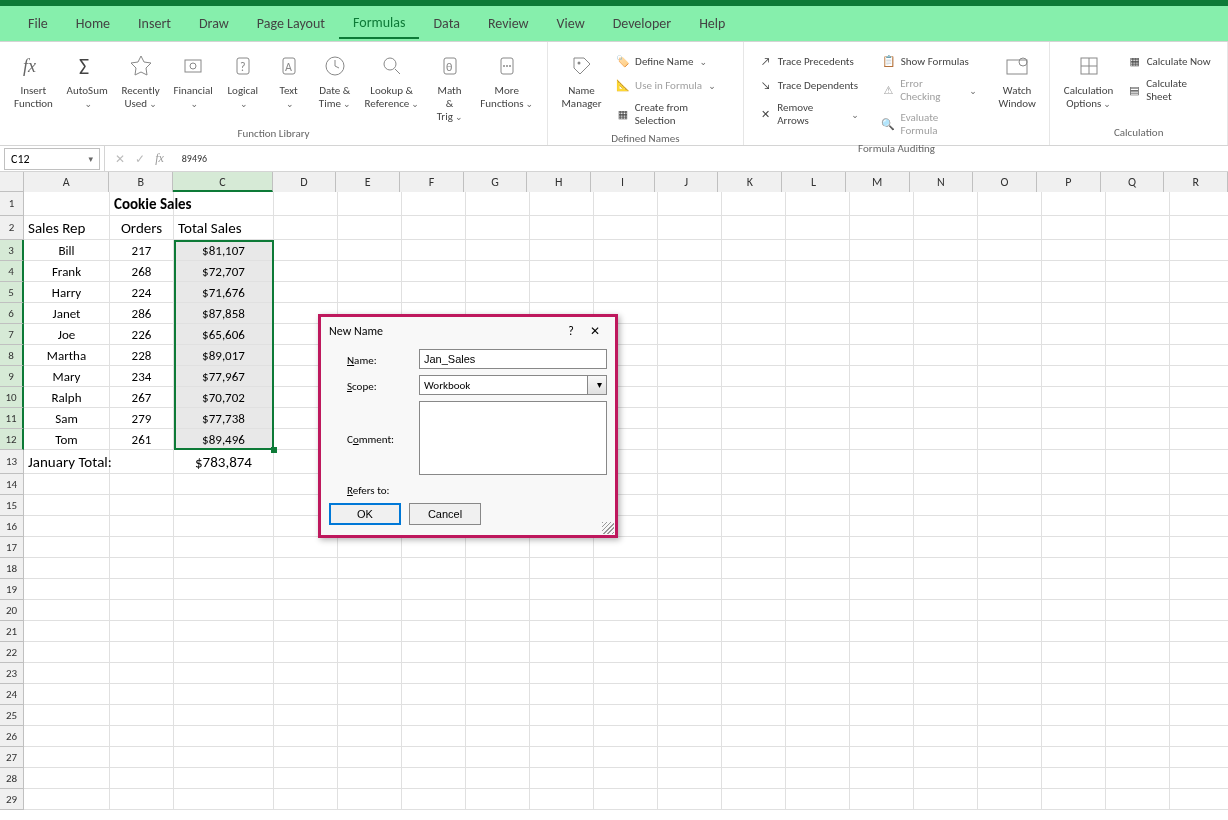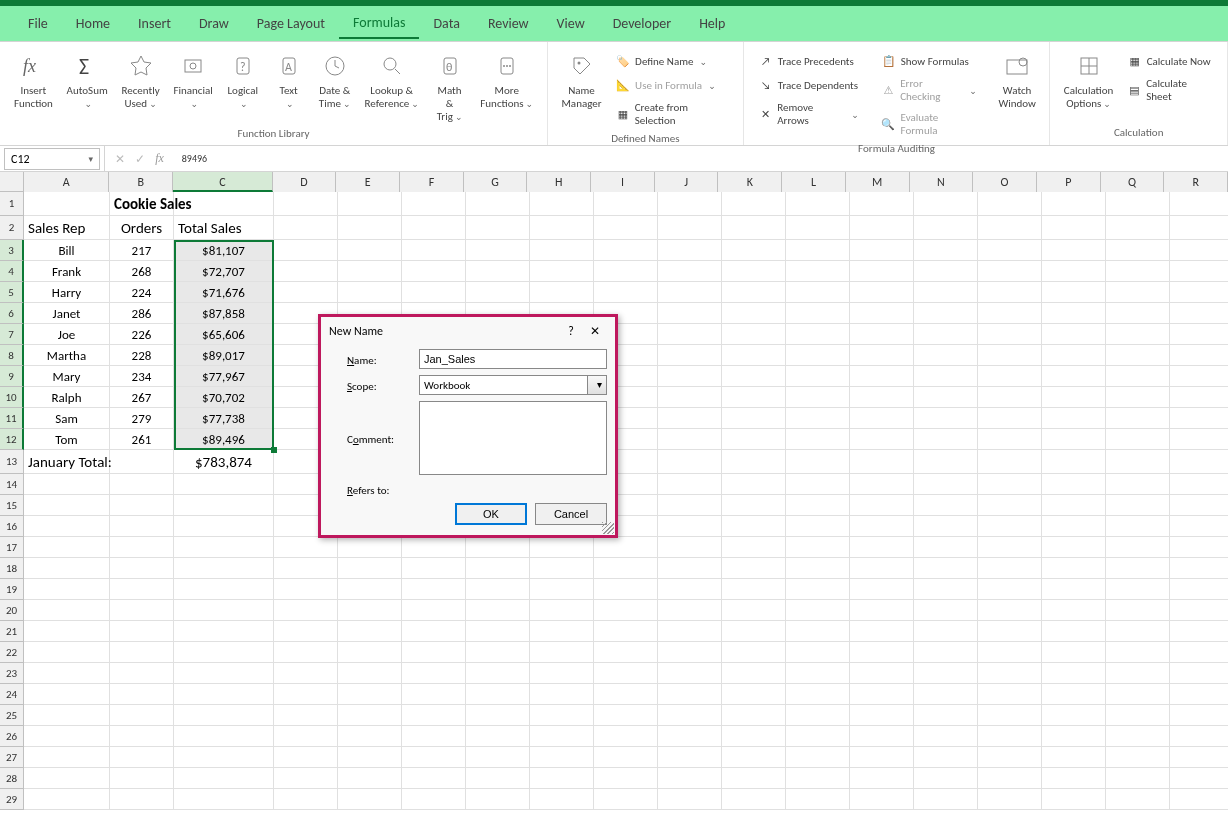--- a/index.html
+++ b/index.html
@@ -66,21 +66,21 @@
   .dlg-label { width: 58px; padding-top: 3px; }
   .dlg-label u { text-decoration: underline; }
   .dlg-input { flex: 1; border: 1px solid #888; background: #fff; height: 20px; padding: 0 4px; font-size: 11px; }
   .dlg-select { flex: 1; border: 1px solid #888; background: #fff; height: 20px; display: flex; align-items: center; padding: 0 4px; position: relative; }
   .dlg-select::after { content: ""; position: absolute; right: 0; top: 0; width: 18px; height: 18px; border-left: 1px solid #888; background: linear-gradient(#f8f8f8,#e0e0e0); }
   .dlg-select::before { content: "▾"; position: absolute; right: 4px; top: 2px; font-size: 10px; z-index: 1; }
   .dlg-textarea { flex: 1; border: 1px solid #888; background: #fff; height: 74px; resize: none; font-size: 11px; padding: 2px 4px; }
   .dlg-refbox { flex: 1; display: flex; }
   .dlg-refinput { flex: 1; border: 1px solid #888; background: #fff; height: 20px; padding: 0 4px; font-size: 11px; }
   .dlg-refbtn { width: 20px; height: 20px; border: 1px solid #888; border-left: none; background: #f0f0f0; display: flex; align-items: center; justify-content: center; cursor: pointer; }
-  .dlg-buttons { display: flex; justify-content: flex-end; gap: 8px; margin-top: 4px; }
+  .dlg-buttons { display: flex; justify-content: flex-start; gap: 8px; margin-top: 4px; }
   .dlg-btn { width: 72px; height: 22px; border: 1px solid #888; background: #f0f0f0; font-size: 11px; cursor: pointer; }
   .dlg-btn.primary { border: 2px solid #0078d7; }
   .dlg-resize { position: absolute; right: 1px; bottom: 1px; width: 12px; height: 12px; background: repeating-linear-gradient(135deg, #999 0 1px, transparent 1px 3px); }
   
   svg { display: block; }
 </style>
 </head>
 <body>
 
 <div class="top-bar"></div>

